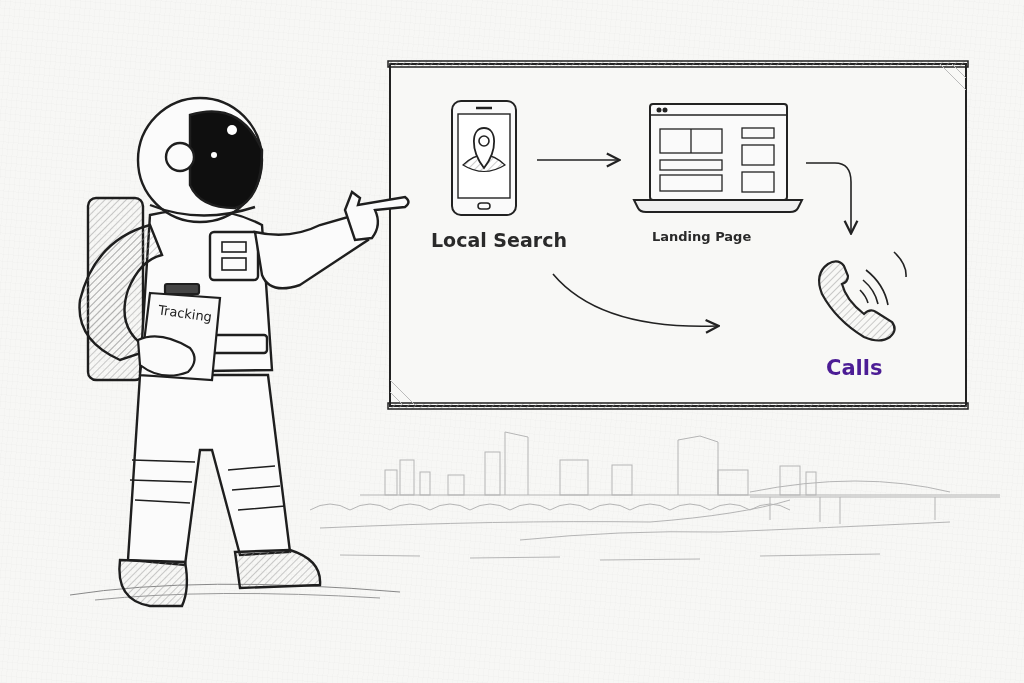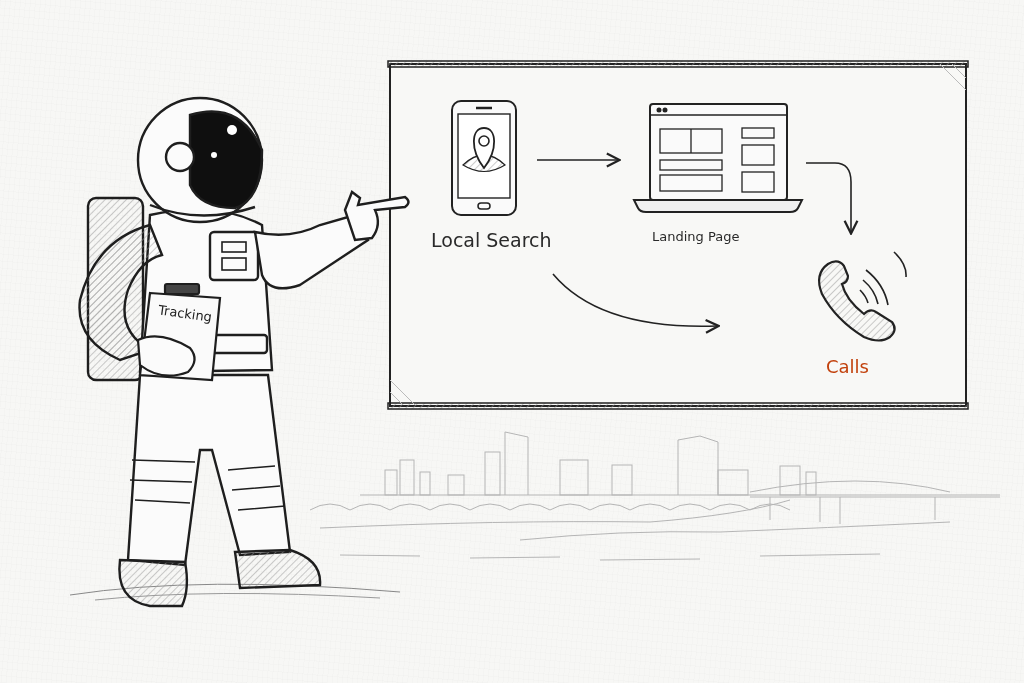--- a/index.html
+++ b/index.html
@@ -13,24 +13,25 @@
     position:absolute; inset:0;
     background:
       repeating-linear-gradient(95deg, rgba(0,0,0,0.012) 0 1px, transparent 1px 5px),
       repeating-linear-gradient(5deg, rgba(0,0,0,0.01) 0 1px, transparent 1px 7px),
       #f7f7f5;
   }
   svg.scene { position:absolute; left:0; top:0; }
   .label {
     position:absolute; color:#2a2a2a; white-space:nowrap;
     font-family:"DejaVu Sans", sans-serif;
+    font-weight:bold;
   }
   .lbl-local { left:431px; top:229px; font-size:19px; }
   .lbl-landing { left:652px; top:229px; font-size:13px; }
-  .lbl-calls { left:826px; top:356px; font-size:18px; font-weight:normal; color:#c2410c; }
+  .lbl-calls { left:826px; top:356px; font-size:21px; font-weight:bold; color:#4c1d95; }
   .lbl-tracking {
     position:absolute; left:158px; top:306px; font-size:13px;
     transform:rotate(8deg); color:#222;
     font-family:"DejaVu Sans", sans-serif;
   }
 </style>
 </head>
 <body>
 
 <div class="paper"></div>

